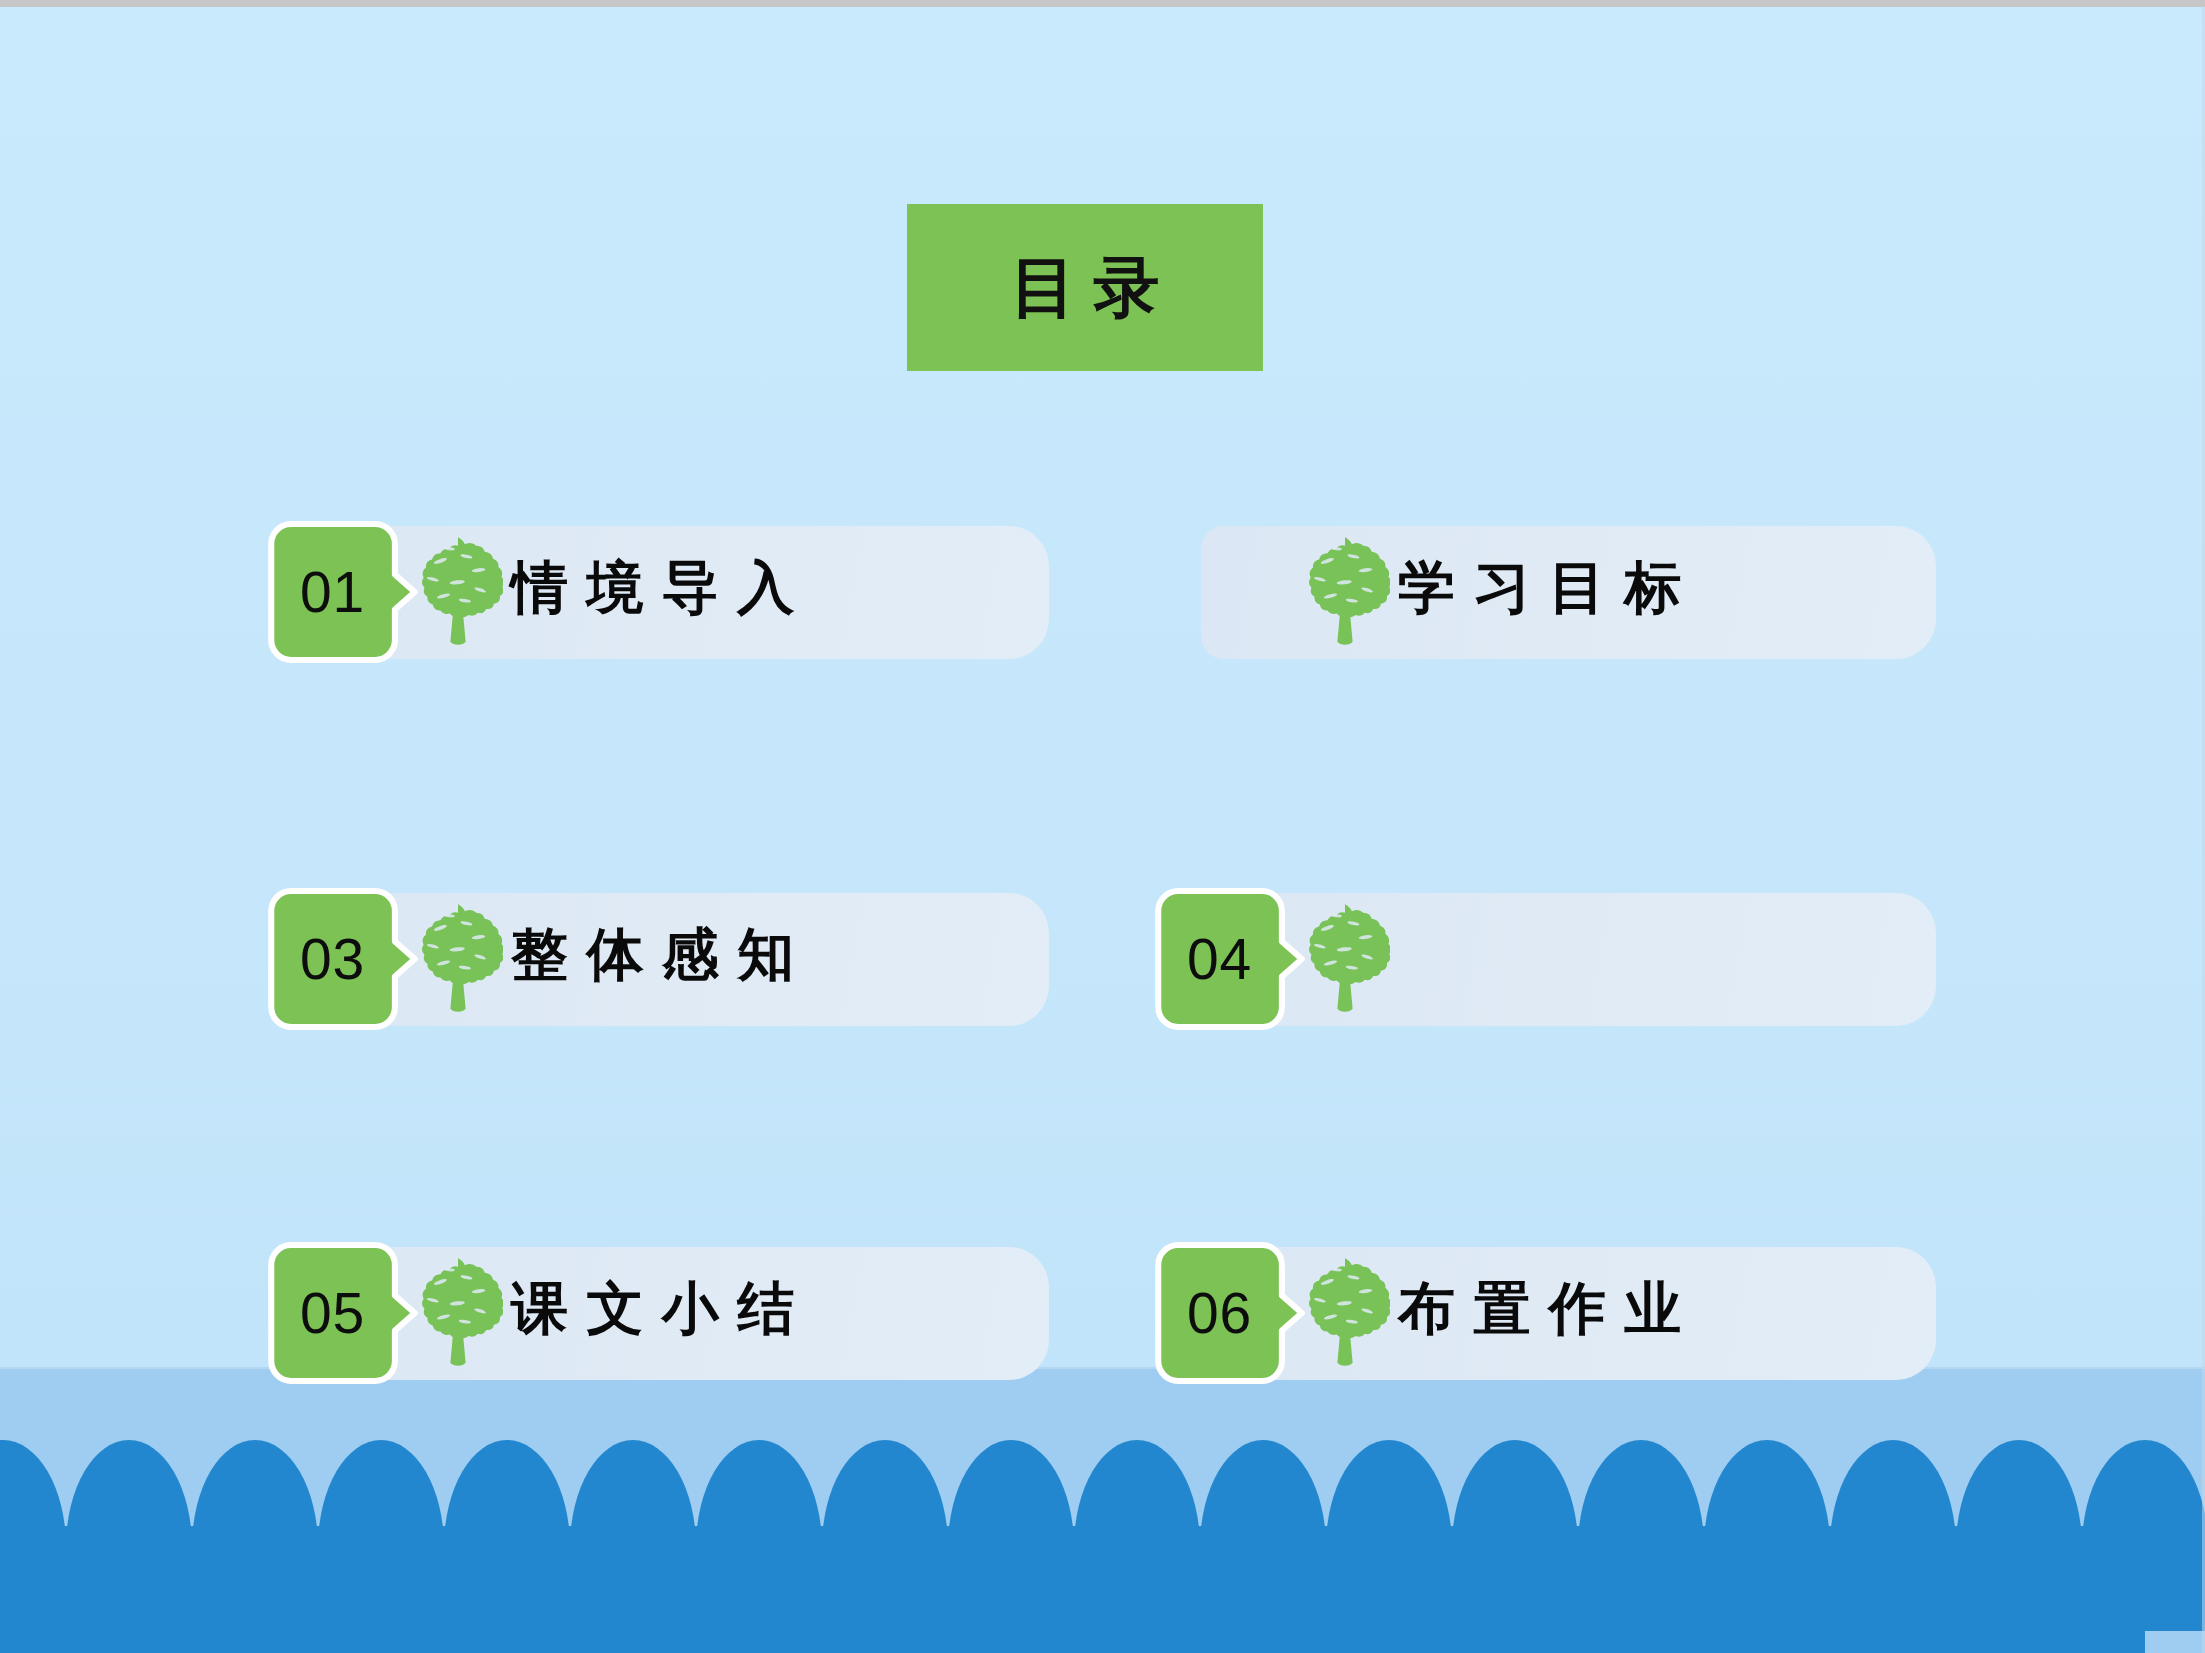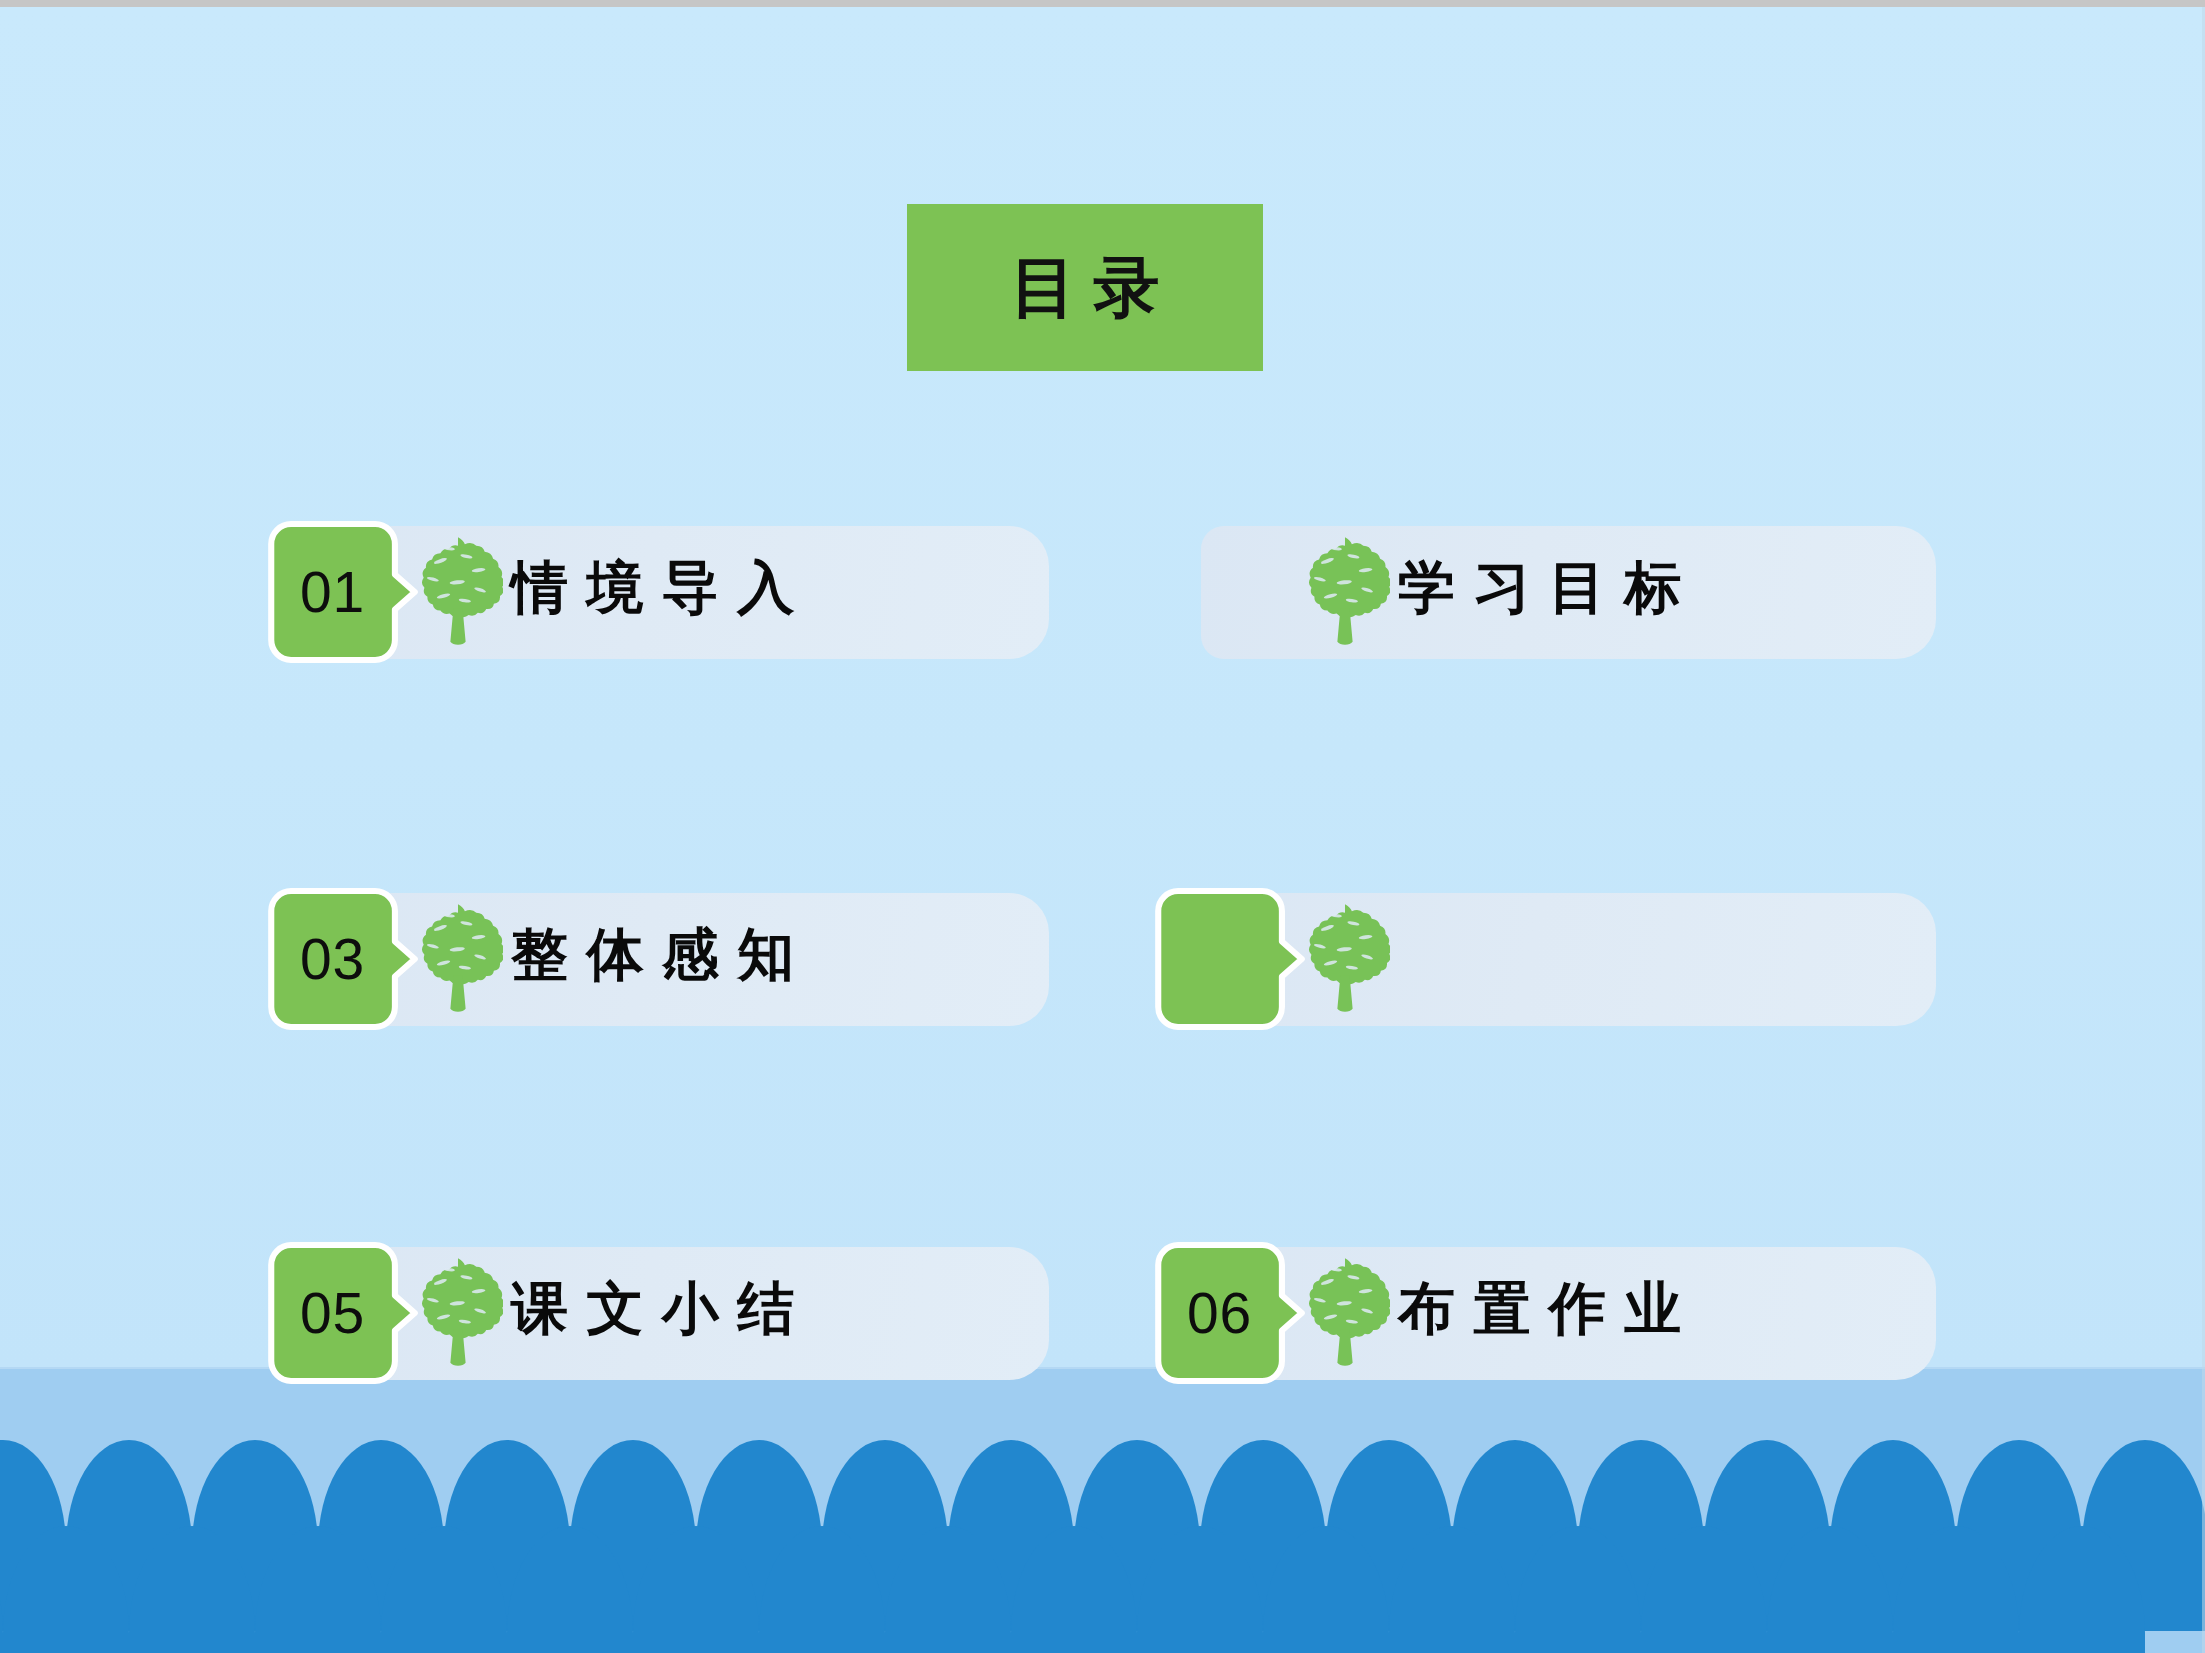--- a/index.html
+++ b/index.html
@@ -323,20 +323,21 @@
 </svg>
         </div>
         <div class="label">整体感知</div>
       </div>
       <div class="item col-r row-2">
         <div class="card-bg"></div>
         <div class="badge">
 <svg viewBox="0 0 196 186" xmlns="http://www.w3.org/2000/svg">
   <path d="M30 4 H140 a26 26 0 0 1 26 26 V70 L192 93 L166 116 V156 a26 26 0 0 1 -26 26 H30 A26 26 0 0 1 4 156 V30 A26 26 0 0 1 30 4 Z" fill="#7dc254" stroke="#ffffff" stroke-width="8" stroke-linejoin="round"></path>
 </svg>
+          <div class="num">04</div>
         </div>
         <div class="tree">
 <svg viewBox="0 0 118 156" xmlns="http://www.w3.org/2000/svg">
   <g fill="#78c257">
     <path d="M59 3 q7 4 9 9 q9-4 15 2 q9 0 11 8 q9 1 11 9 q8 3 7 11 q7 5 4 13 q6 6 1 13 q4 8-3 12 q1 9-8 10
              q-1 8-10 7 q-3 7-11 5 q-5 6-12 3 q-6 5-13 1 q-7 3-12-3 q-8 2-12-4 q-9 0-10-8 q-8-2-7-10
              q-7-4-4-12 q-6-6-1-13 q-4-8 3-13 q-1-9 8-11 q2-8 11-8 q3-7 11-6 q5-6 12-4 Z"></path>
     <path d="M53 96 h12 q2 22 4 44 q-3 4-10 4 q-7 0-10-4 q2-22 4-44 Z"></path>
   </g>
   <g fill="#dfeaf5" opacity="0.85">

